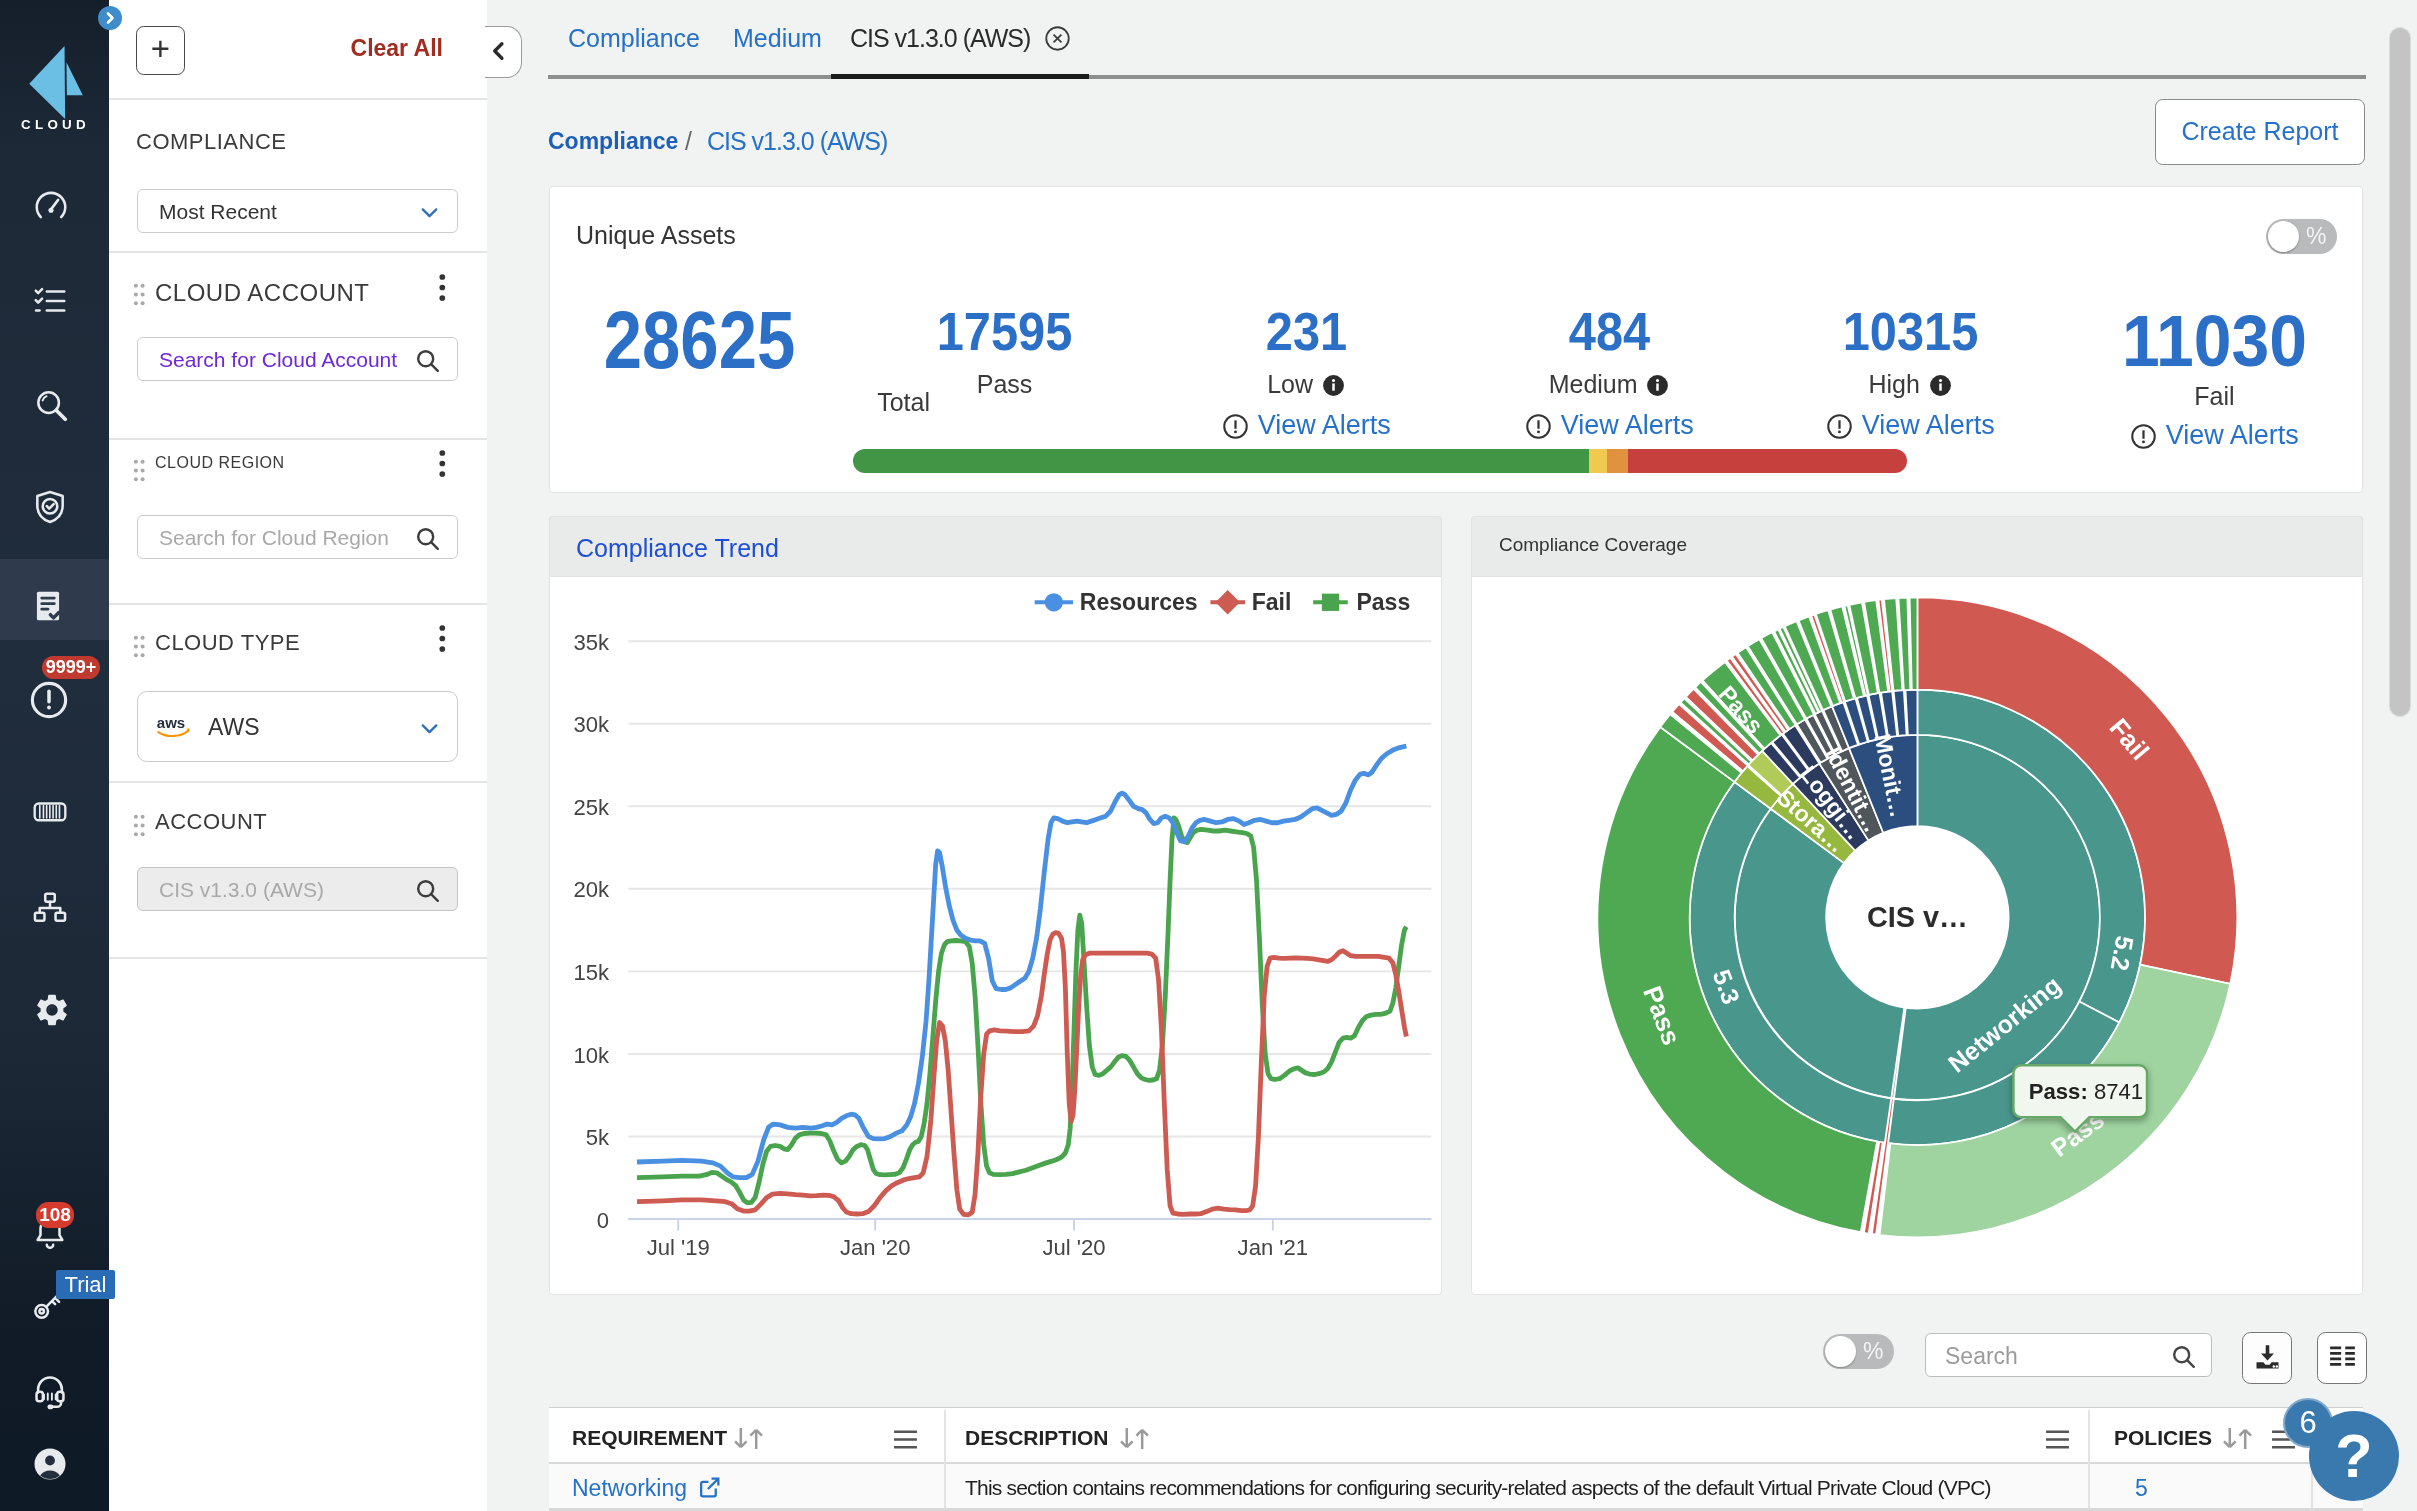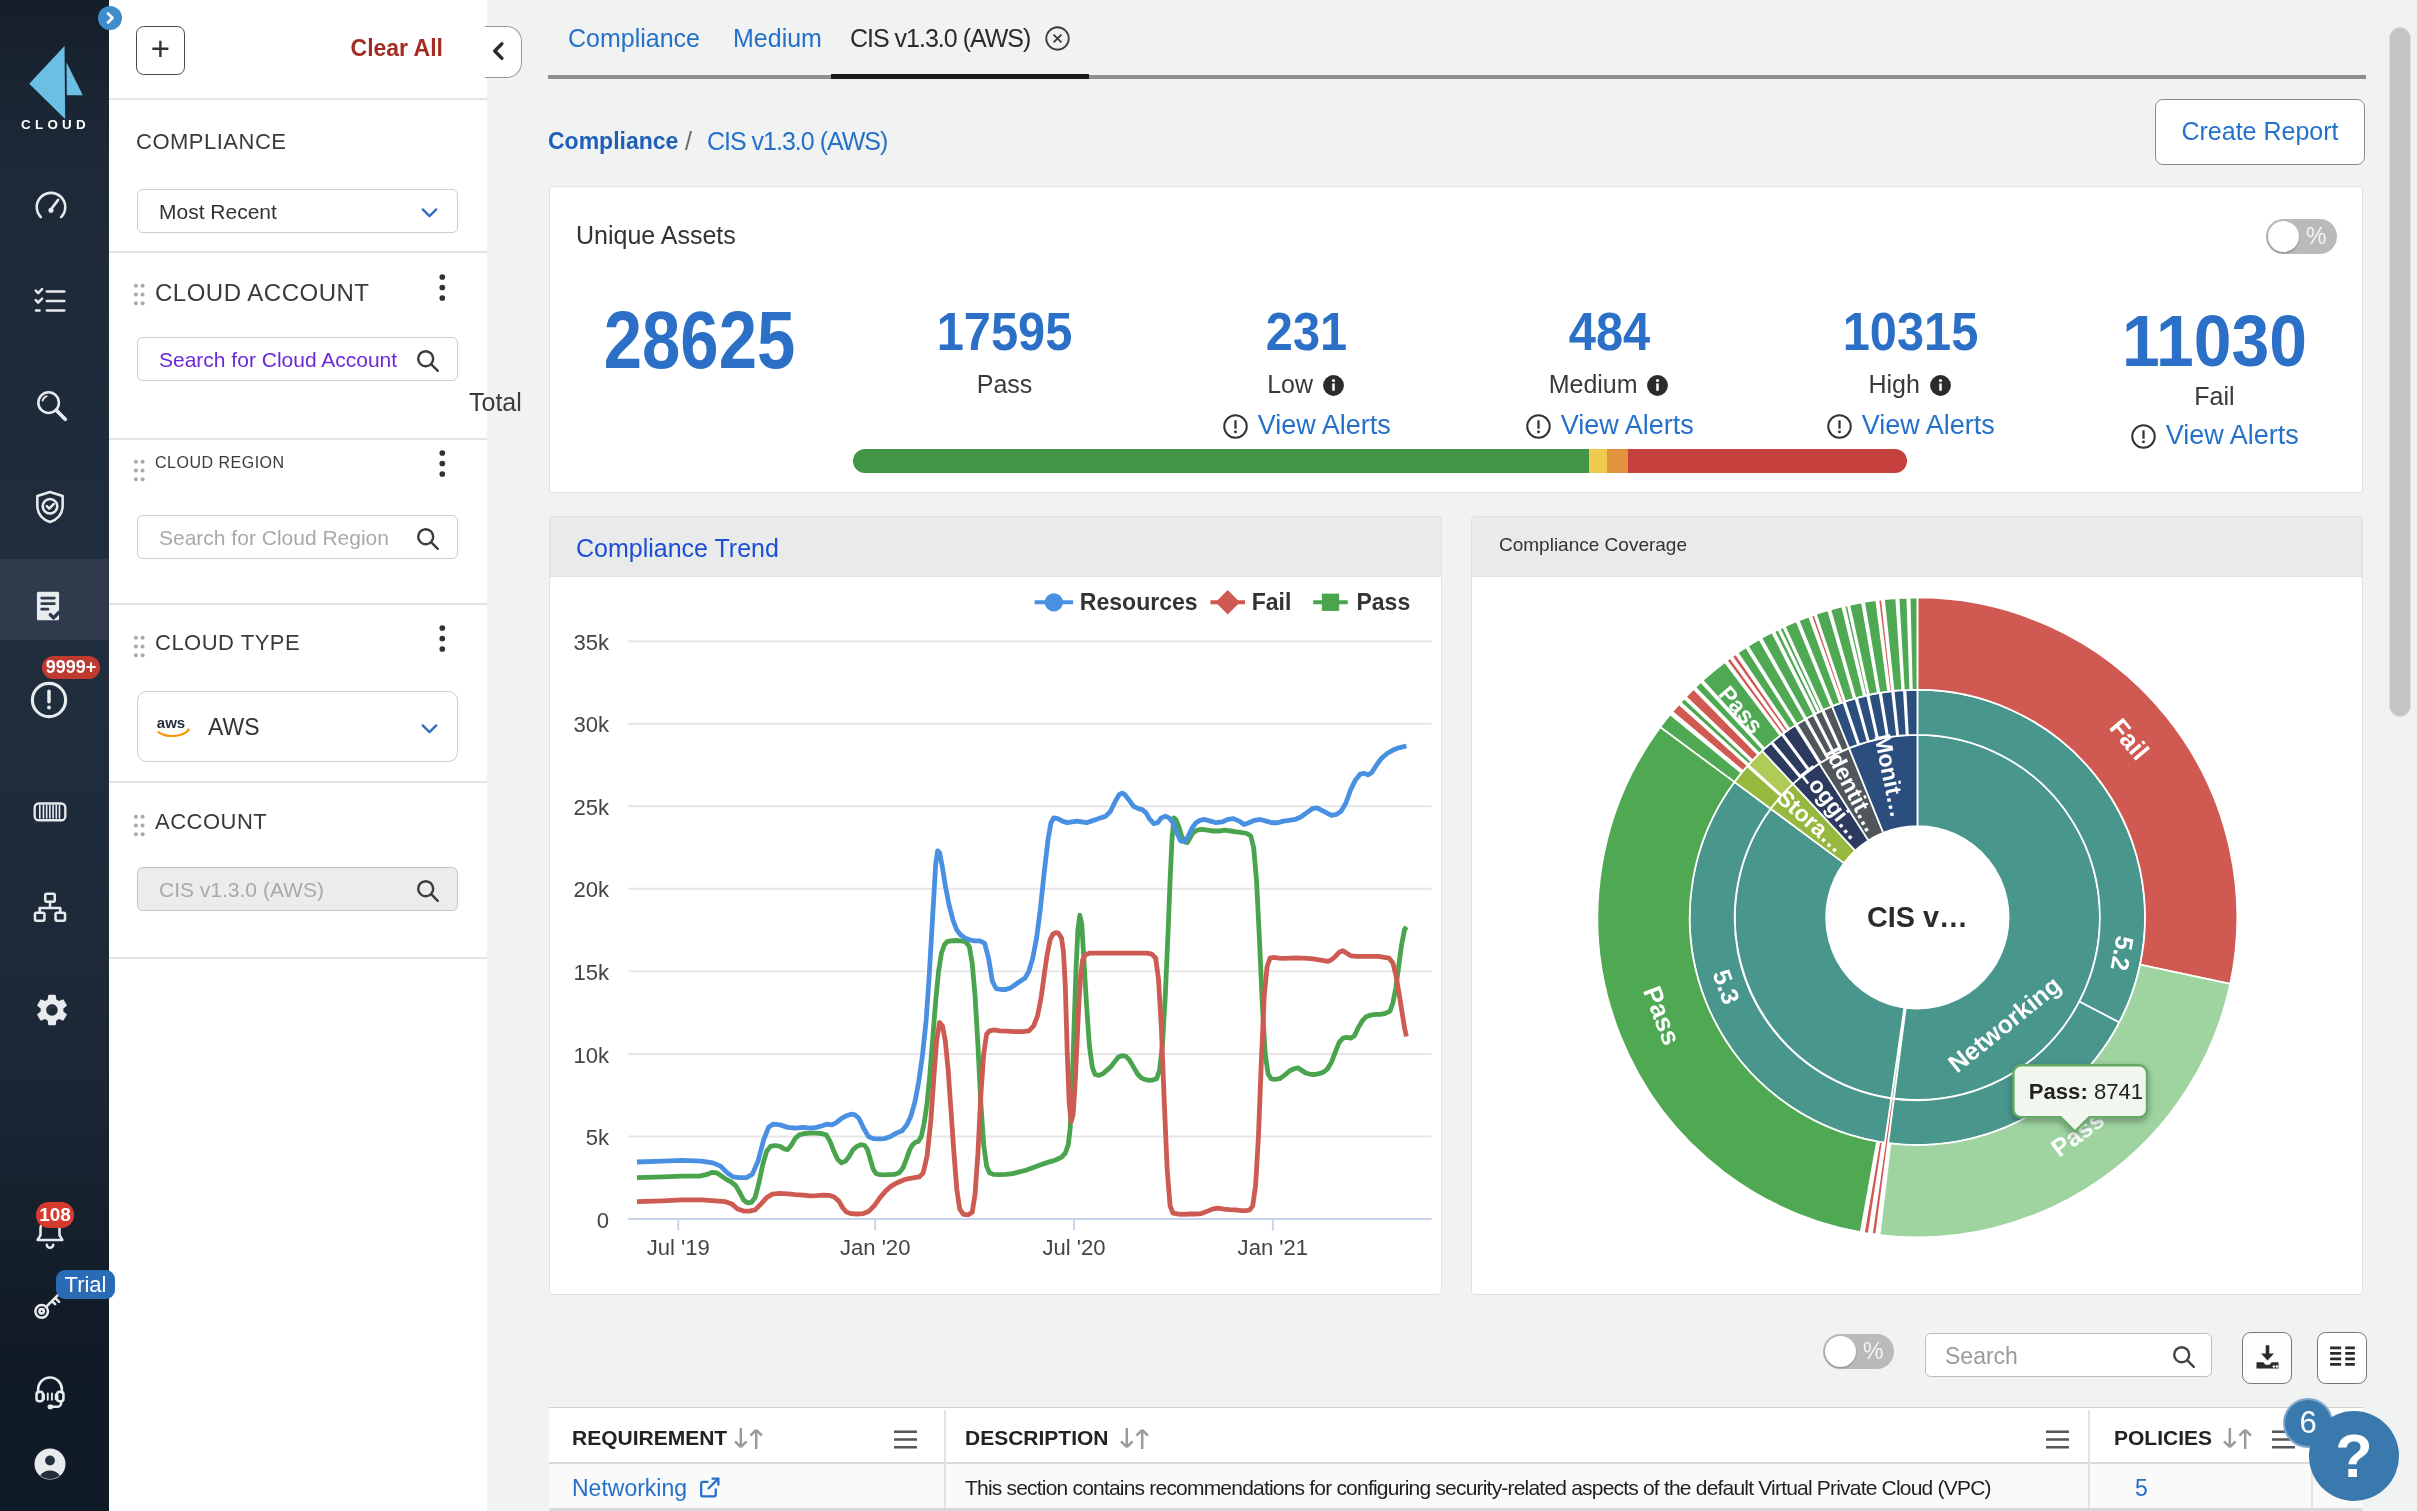--- a/index.html
+++ b/index.html
@@ -79,21 +79,21 @@
     <rect x="10.5" y="20.5" width="3.5" height="3" rx="1.2" fill="#e8ebee" stroke="none"></rect>
     <path d="M8.2 14.2v3M10.6 13.6v4M13.2 13.6v4M15.6 14.2v3" stroke-width="1.2"></path>
   </svg>
 <svg style="position:absolute;left:31px;top:1445px" width="38" height="38" viewBox="0 0 24 24" fill="none" stroke="#e8ebee" stroke-width="1.6" stroke-linecap="round" stroke-linejoin="round">
     <circle cx="12" cy="12" r="9.8" fill="#e8ebee" stroke="none"></circle>
     <circle cx="12" cy="9.8" r="3.1" fill="#232f3f" stroke="none"></circle>
     <path d="M5.8 19.3a7.6 7.6 0 0 1 12.4 0 9.8 9.8 0 0 1-12.4 0Z" fill="#232f3f" stroke="none"></path>
   </svg>
 <div class="abs" style="left:42px;top:656px;width:58px;height:23px;background:#c13a30;border-radius:11.5px;color:#fff;font-size:18px;font-weight:bold;text-align:center;line-height:23px">9999+</div>
 <div class="abs" style="left:36px;top:1202px;width:38px;height:26px;background:#d43a2e;border-radius:12.5px;color:#fff;font-size:19px;font-weight:bold;text-align:center;line-height:26px;z-index:3">108</div>
-<div class="abs" style="left:56px;top:1270px;width:59px;height:29px;background:#2a6bb5;border-radius:9px;color:#fff;font-size:22px;text-align:center;line-height:29px;z-index:3">Trial</div>
+<div class="abs" style="left:56px;top:1270px;width:59px;height:29px;background:#2a6bb5;border-radius:2px;color:#fff;font-size:22px;text-align:center;line-height:29px;z-index:3">Trial</div>
 
 <div class="abs" style="left:109px;top:0;width:378px;height:1511px;background:#fff"></div>
 <div class="abs" style="left:98px;top:5.8px;width:24px;height:24px;border-radius:50%;background:#3f8cca;z-index:4">
 <svg width="24" height="24" viewBox="0 0 24 24" fill="none" stroke="#fff" stroke-width="2.6" stroke-linecap="round" stroke-linejoin="round">
       <path d="M10 7.5 14.5 12 10 16.5"></path>
     </svg></div>
 <div class="abs" style="left:136px;top:26px;width:49px;height:49px;border:1.9px solid #4a4a4a;border-radius:7.7px;font-size:33px;color:#333;text-align:center;line-height:44px">+</div>
 <div class="abs" style="left:269px;top:35px;width:174px;text-align:right;font-size:23px;font-weight:bold;color:#a22c21">Clear All</div>
 <div style="position:absolute;left:109px;top:98px;width:378px;height:1.9px;background:#e4e4e4"></div>
 <div class="abs" style="left:136px;top:129px;font-size:22px;color:#3a3a3a;letter-spacing:0.5px">COMPLIANCE</div>
@@ -210,21 +210,21 @@
 <div class="abs" style="left:707px;top:127px;font-size:25px;color:#2571c9;letter-spacing:-1px">CIS v1.3.0 (AWS)</div>
 <div class="abs" style="left:2155px;top:99px;width:210px;height:66px;background:#fff;border:1.9px solid #8a8a8a;border-radius:7.7px;text-align:center;line-height:62px;font-size:25px;color:#2571c9">Create Report</div>
 
 <div class="abs" style="left:549px;top:186px;width:1814px;height:307px;background:#fff;border:1px solid #e2e2e2;border-radius:3.8px"></div>
 <div class="abs" style="left:576px;top:221px;font-size:25px;color:#333">Unique Assets</div>
 <div style="position:absolute;left:2266px;top:219px;width:71px;height:35px;border-radius:17.3px;background:#b9babc">
     <div style="position:absolute;left:1.9px;top:1.9px;width:31px;height:31px;border-radius:50%;background:#fff;box-shadow:0 1px 1.9px rgba(0,0,0,.3)"></div>
     <div style="position:absolute;right:10.6px;top:3.8px;font-size:23px;color:#f4f4f4">%</div>
   </div>
 <div style="position:absolute;left:469px;top:299px;width:461px;text-align:center;font-size:82px;font-weight:bold;color:#2b6fc7;line-height:1;transform:scaleX(0.84)">28625</div>
-<div style="position:absolute;left:469px;top:388px;width:461px;text-align:left;font-size:25px;color:#3a3a3a;line-height:29px">Total</div>
+<div style="position:absolute;left:469px;top:388px;width:461px;text-align:right;font-size:25px;color:#3a3a3a;line-height:29px">Total</div>
 <div style="position:absolute;left:774px;top:305px;width:461px;text-align:center;font-size:53px;font-weight:bold;color:#2b6fc7;line-height:1;transform:scaleX(0.92)">17595</div>
 <div style="position:absolute;left:774px;top:370px;width:461px;text-align:center;font-size:25px;color:#3a3a3a;line-height:29px">Pass</div>
 <div style="position:absolute;left:1076px;top:305px;width:461px;text-align:center;font-size:53px;font-weight:bold;color:#2b6fc7;line-height:1;transform:scaleX(0.92)">231</div>
 <div style="position:absolute;left:1076px;top:370px;width:461px;text-align:center;font-size:25px;color:#3a3a3a;line-height:29px">Low<svg width="25" height="25" viewBox="0 0 24 24" style="vertical-align:-4.8px;margin-left:7.7px">
       <circle cx="12" cy="12" r="10" fill="#2b2b2b"></circle>
       <rect x="10.8" y="10" width="2.4" height="7" fill="#fff"></rect>
       <circle cx="12" cy="7.2" r="1.5" fill="#fff"></circle>
     </svg></div>
 <div style="position:absolute;left:1076px;top:411px;width:461px;text-align:center;font-size:27px;color:#2571c9;line-height:29px"><svg width="27" height="27" viewBox="0 0 24 24" style="vertical-align:-5.8px;margin-right:8.6px">
       <circle cx="12" cy="12" r="10" fill="none" stroke="#333" stroke-width="1.8"></circle>

